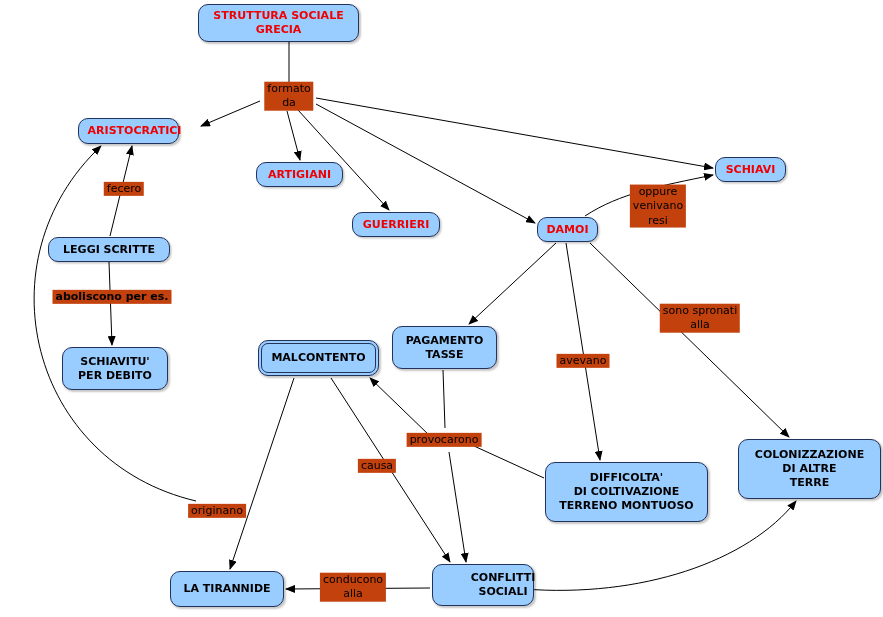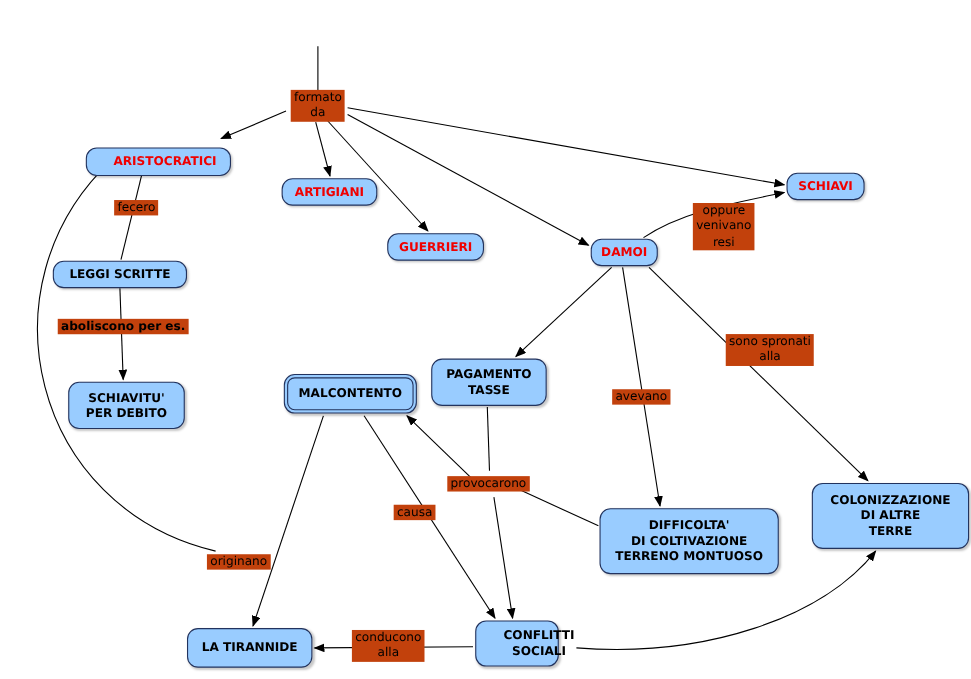--- a/index.html
+++ b/index.html
@@ -69,39 +69,41 @@
     <path class="edge" d="M590,243 L789,437" marker-end="url(#arw)"></path>
     <path class="edge" d="M443,370 L445,428"></path>
     <path class="edge" d="M544,478 L474,446"></path>
     <path class="edge" d="M430,436 L370,378" marker-end="url(#arw)"></path>
     <path class="edge" d="M449,452 L466,562" marker-end="url(#arw)"></path>
     <path class="edge" d="M331,378 L450,562" marker-end="url(#arw)"></path>
     <path class="edge" d="M430,588 L286,589" marker-end="url(#arw)"></path>
     <path class="edge" d="M524,589 C640,598 748,562 796,501" marker-end="url(#arw)"></path>
   </svg>
 
-  <div class="node red" style="left:78px;top:134px;width:132px;height:26px;padding-left:16px;">ARISTOCRATICI</div>
+  <div class="node red" style="left:198px;top:4px;width:161px;height:38px;">STRUTTURA SOCIALE
+GRECIA</div>
+  <div class="node red" style="left:78px;top:118px;width:101px;height:26px;padding-left:16px;">ARISTOCRATICI</div>
   <div class="node red" style="left:256px;top:162px;width:87px;height:25px;">ARTIGIANI</div>
   <div class="node red" style="left:352px;top:212px;width:88px;height:25px;">GUERRIERI</div>
   <div class="node red" style="left:537px;top:217px;width:61px;height:25px;">DAMOI</div>
   <div class="node red" style="left:715px;top:157px;width:71px;height:25px;">SCHIAVI</div>
   <div class="node" style="left:48px;top:237px;width:122px;height:25px;">LEGGI SCRITTE</div>
   <div class="node" style="left:62px;top:347px;width:106px;height:43px;">SCHIAVITU'
 PER DEBITO</div>
   <div class="node" style="left:392px;top:326px;width:105px;height:43px;">PAGAMENTO
 TASSE</div>
   <div class="node selected" style="left:258px;top:340px;width:121px;height:36px;">MALCONTENTO</div>
   <div class="node" style="left:738px;top:439px;width:143px;height:60px;">COLONIZZAZIONE
 DI ALTRE
 TERRE</div>
   <div class="node" style="left:545px;top:462px;width:163px;height:60px;">DIFFICOLTA'
 DI COLTIVAZIONE
 TERRENO MONTUOSO</div>
   <div class="node" style="left:170px;top:571px;width:114px;height:36px;">LA TIRANNIDE</div>
-  <div class="node" style="left:432px;top:564px;width:76px;height:42px;padding-left:44px;">CONFLITTI
+  <div class="node" style="left:432px;top:564px;width:102px;height:42px;padding-left:44px;">CONFLITTI
 SOCIALI</div>
 
   <div class="linklabel" style="left:289px;top:96px;">formato
 da</div>
   <div class="linklabel" style="left:124px;top:189px;">fecero</div>
   <div class="linklabel" style="left:112px;top:297px;font-weight:bold;">aboliscono per es.</div>
   <div class="linklabel" style="left:658px;top:206px;">oppure
 venivano
 resi</div>
   <div class="linklabel" style="left:583px;top:361px;">avevano</div>

